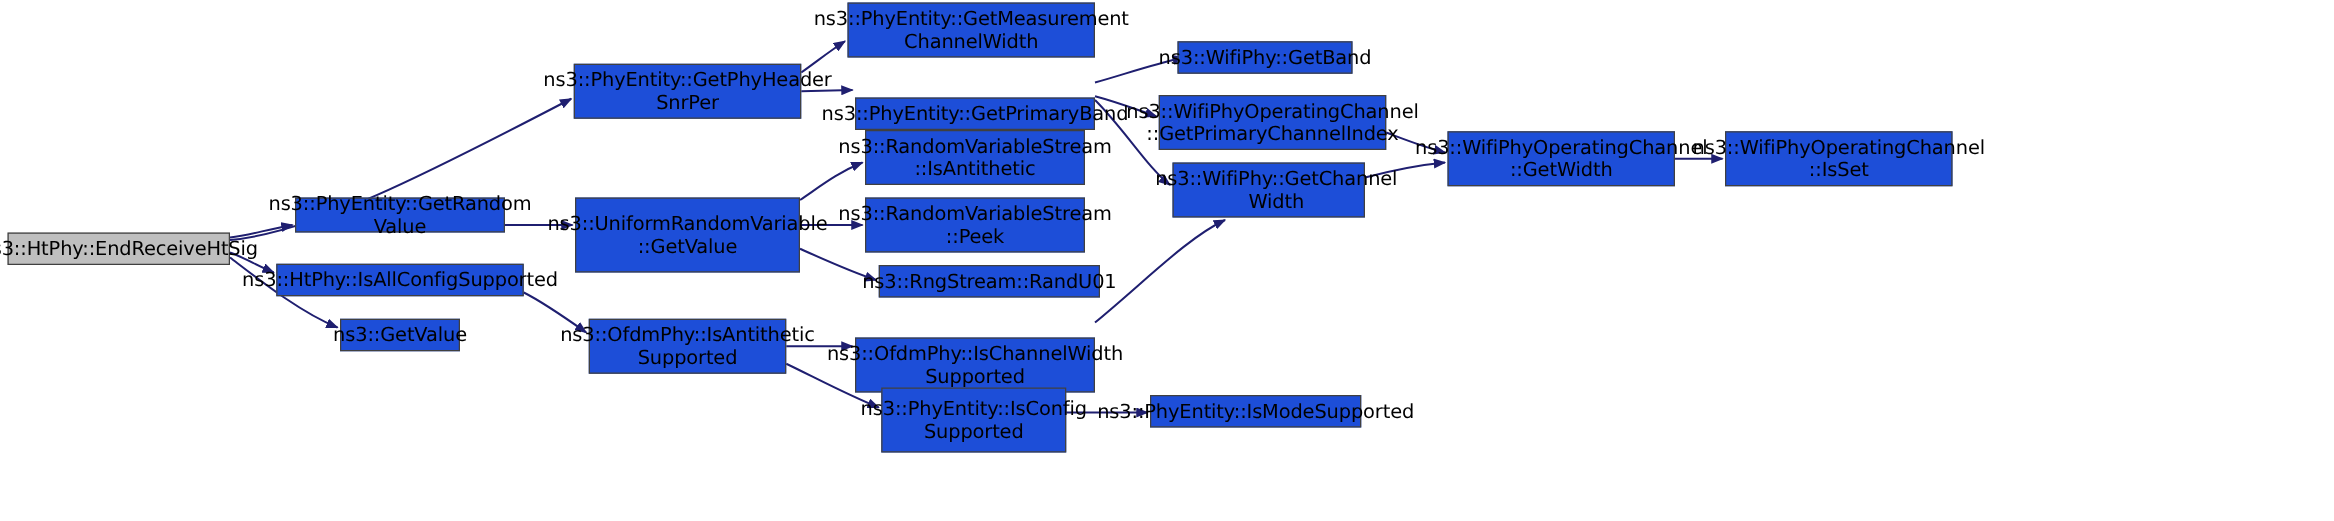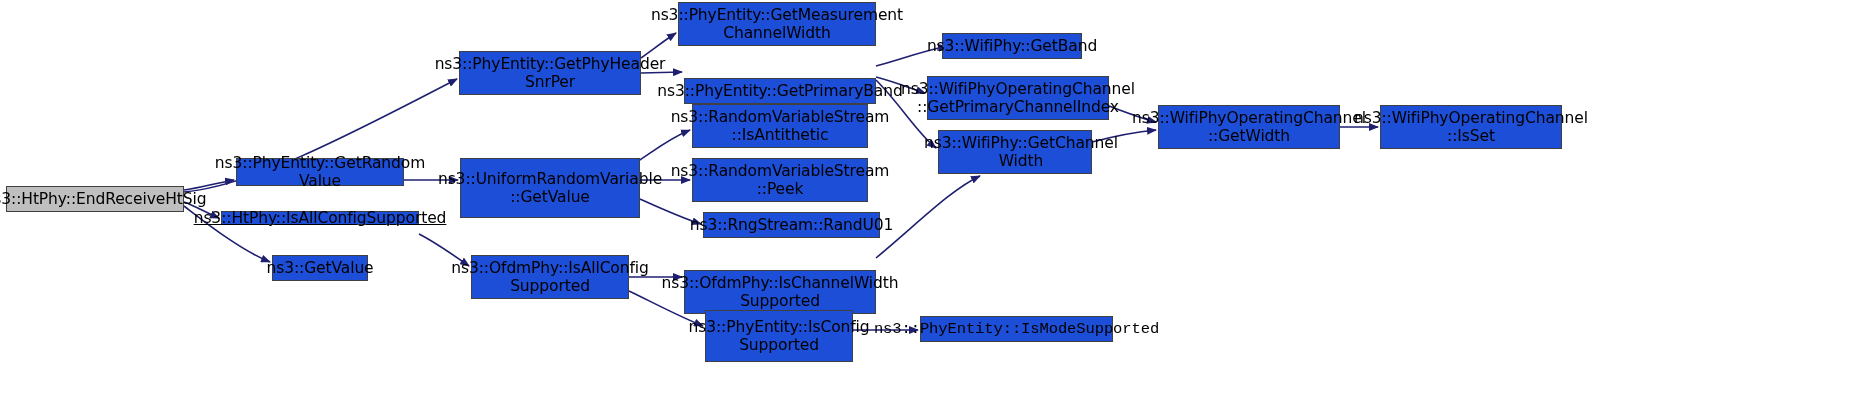--- a/index.html
+++ b/index.html
@@ -75,44 +75,44 @@
         <path d="M 853,330 L 918,330" fill="none" stroke="#1f1f70" stroke-width="1.6" marker-end="url(#arrow)"></path>
         <path d="M 1109,106 C 1125,112 1140,118 1156,122" fill="none" stroke="#1f1f70" stroke-width="1.6" marker-end="url(#arrow)"></path>
         <path d="M 1092,142 C 1115,136 1135,132 1156,130" fill="none" stroke="#1f1f70" stroke-width="1.6" marker-end="url(#arrow)"></path>
         <path d="M 1340,127 L 1378,127" fill="none" stroke="#1f1f70" stroke-width="1.6" marker-end="url(#arrow)"></path>
       </g>
   </svg>
   <div id="node-layer">
       <div class="node root" style="left: 6px; top: 186px; width: 178px; height: 26px;">ns3::HtPhy::EndReceiveHtSig</div>
       <div class="node" style="left: 236px; top: 158px; width: 168px; height: 28px;">ns3::PhyEntity::GetRandom
 Value</div>
-      <div class="node" style="left: 221px; top: 211px; width: 198px; height: 14px; text-decoration: underline;">ns3::HtPhy::IsAllConfigSupported</div>
+      <div class="node" style="left: 221px; top: 211px; width: 198px; height: 26px;">ns3::HtPhy::IsAllConfigSupported</div>
       <div class="node" style="left: 272px; top: 255px; width: 96px; height: 26px;">ns3::GetValue</div>
       <div class="node" style="left: 459px; top: 51px; width: 182px; height: 44px;">ns3::PhyEntity::GetPhyHeader
 SnrPer</div>
       <div class="node" style="left: 460px; top: 158px; width: 180px; height: 60px;">ns3::UniformRandomVariable
 ::GetValue</div>
-      <div class="node" style="left: 471px; top: 255px; width: 158px; height: 44px;">ns3::OfdmPhy::IsAllConfig
+      <div class="node" style="left: 471px; top: 255px; width: 158px; height: 44px;">ns3::OfdmPhy::IsAntithetic
 Supported</div>
       <div class="node" style="left: 678px; top: 2px; width: 198px; height: 44px;">ns3::PhyEntity::GetMeasurement
 ChannelWidth</div>
       <div class="node" style="left: 684px; top: 59px; width: 192px; height: 26px; margin-top: 19px;">ns3::PhyEntity::GetPrimaryBand</div>
       <div class="node" style="left: 692px; top: 104px; width: 176px; height: 44px;">ns3::RandomVariableStream
 ::IsAntithetic</div>
       <div class="node" style="left: 692px; top: 158px; width: 176px; height: 44px;">ns3::RandomVariableStream
 ::Peek</div>
       <div class="node" style="left: 703px; top: 212px; width: 177px; height: 26px;">ns3::RngStream::RandU01</div>
       <div class="node" style="left: 684px; top: 270px; width: 192px; height: 44px;">ns3::OfdmPhy::IsChannelWidth
 Supported</div>
       <div class="node" style="left: 705px; top: 310px; width: 148px; height: 52px;">ns3::PhyEntity::IsConfig
 Supported</div>
       <div class="node" style="left: 942px; top: 33px; width: 140px; height: 26px;">ns3::WifiPhy::GetBand</div>
       <div class="node" style="left: 927px; top: 76px; width: 182px; height: 44px;">ns3::WifiPhyOperatingChannel
 ::GetPrimaryChannelIndex</div>
       <div class="node" style="left: 938px; top: 130px; width: 154px; height: 44px; padding-left: 16px;">ns3::WifiPhy::GetChannel
 Width</div>
-      <div class="node" style="left: 920px; top: 316px; width: 193px; height: 26px; font-family: Liberation Mono, monospace;">ns3::PhyEntity::IsModeSupported</div>
+      <div class="node" style="left: 920px; top: 316px; width: 169px; height: 26px;">ns3::PhyEntity::IsModeSupported</div>
       <div class="node" style="left: 1158px; top: 105px; width: 182px; height: 44px;">ns3::WifiPhyOperatingChannel
 ::GetWidth</div>
       <div class="node" style="left: 1380px; top: 105px; width: 182px; height: 44px;">ns3::WifiPhyOperatingChannel
 ::IsSet</div>
     </div>
 </div>
 
 </body></html>

